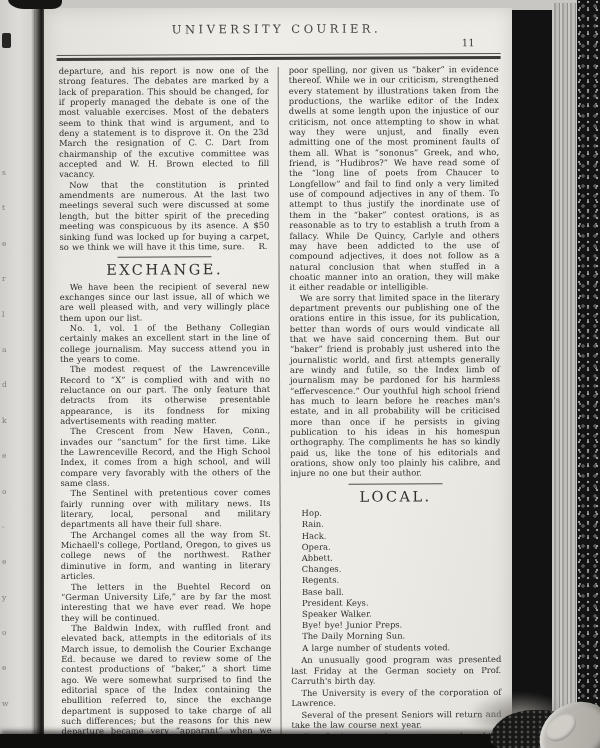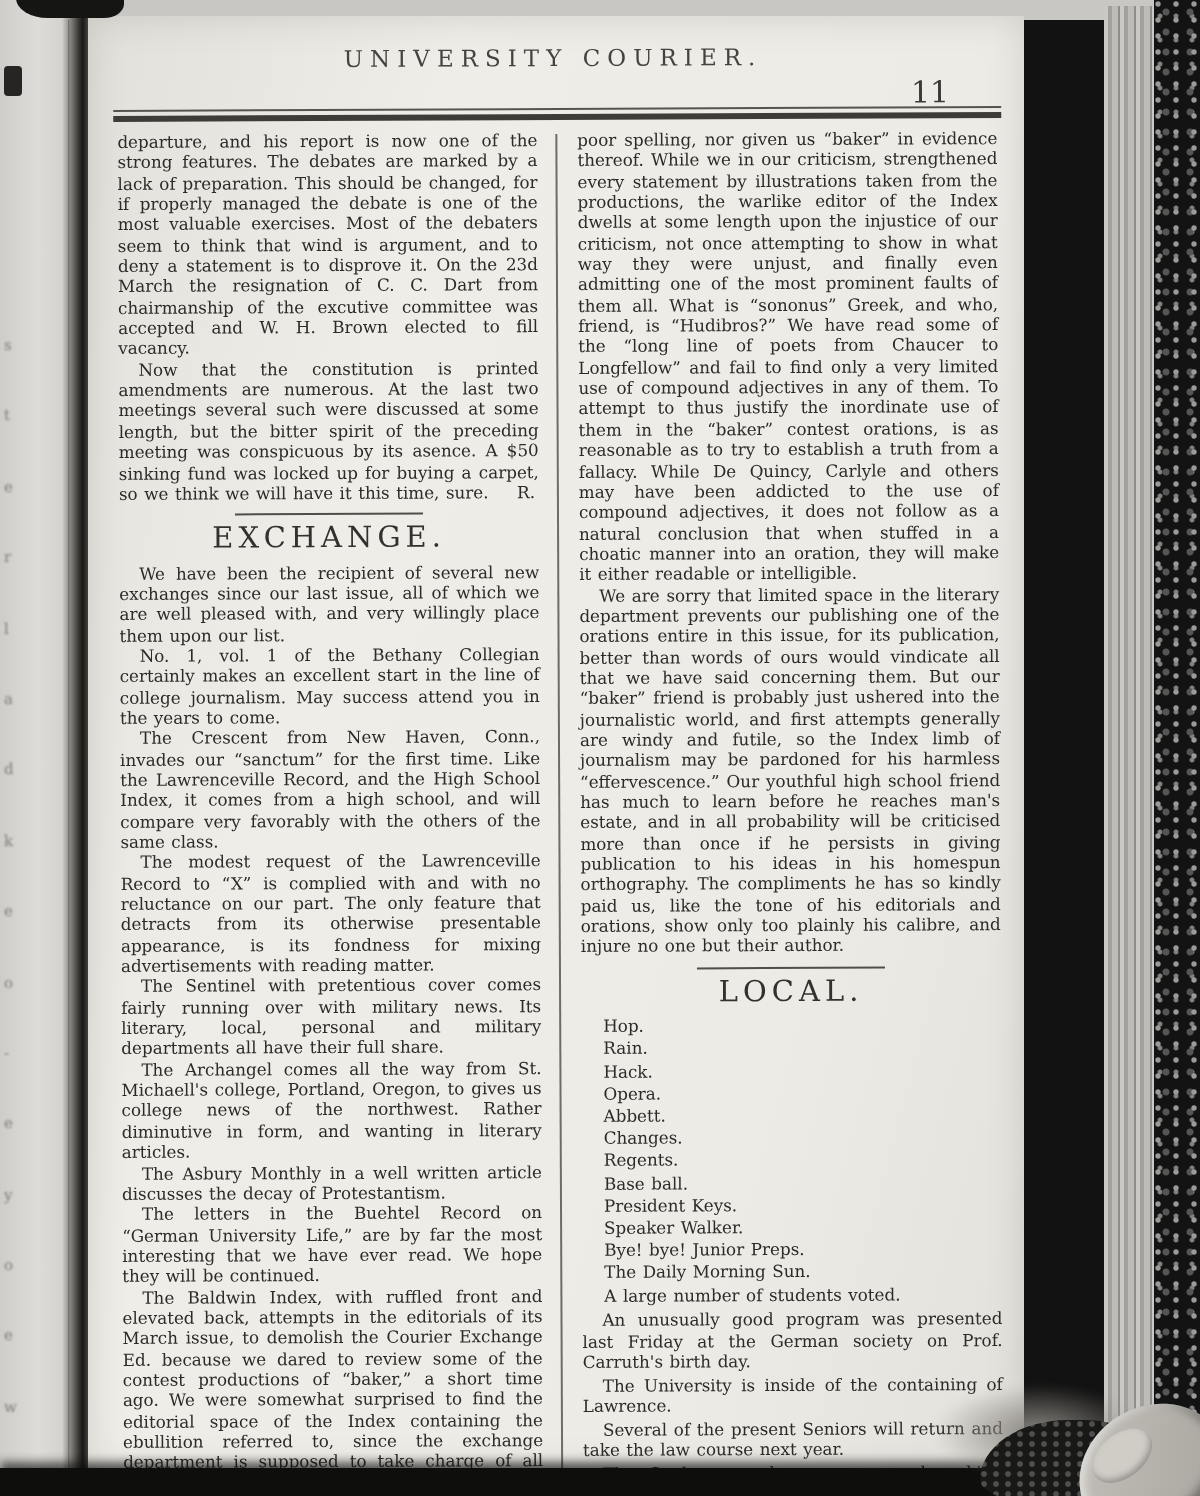--- a/index.html
+++ b/index.html
@@ -38,21 +38,21 @@
   .thumb-nail{position:absolute;left:14px;top:6px;width:34px;height:22px;background:#d0cdc7;
       border-radius:50%;box-shadow:inset 0 -2px 3px rgba(110,108,104,.6);}
 
   
   .page{position:absolute;left:44px;top:8px;width:468px;height:729px;
         background:linear-gradient(105deg,#e2e0db,#efede8 28%,#edebe6 72%,#e3e1dc);
         box-shadow:inset 0 0 18px rgba(120,115,105,.25);overflow:hidden;color:#2b2926;}
   .page-inner{position:absolute;left:0;top:0;width:100%;height:100%;transform:rotate(-0.25deg);}
   .masthead{position:relative;height:30px;padding-top:14px;}
   .masthead-title{text-align:center;font-size:11.5px;letter-spacing:3.5px;color:#454340;}
-  .page-number{position:absolute;right:36px;top:30px;font-size:15px;color:#3c3a37;}
+  .page-number{position:absolute;right:36px;top:30px;font-size:10px;color:#3c3a37;}
   .double-rule{margin:2px 10px 0 14px;border-top:1px solid #56544f;}
   .double-rule::after{content:"";display:block;margin-top:2px;border-top:3px solid #3e3c38;}
 
   .columns{display:flex;padding:5px 12px 0 16px;}
   .col{width:50%;font-size:8.4px;line-height:10.35px;text-align:justify;word-spacing:.6px;color:#2d2b28;}
   .col.left{padding-right:9px;}
   .col.right{padding-left:10px;}
   .colrule{width:1px;background:#6e6c67;margin-top:2px;}
 
   p.para{margin:0;text-indent:10px;}
@@ -107,25 +107,24 @@
         <div class="col left">
           <p class="cont">departure, and his report is now one of the strong features.  The debates are marked by a lack of preparation.  This should be changed, for if properly managed the debate is one of the most valuable exercises.  Most of the debaters seem to think that wind is argument, and to deny a statement is to disprove it.  On the 23d March the resignation of C. C. Dart from chairmanship of the excutive committee was accepted and W. H. Brown elected to fill vacancy.</p>
           <p class="para sig-holder">
             <span>Now that the constitution is printed amendments are numerous.  At the last two meetings several such were discussed at some length, but the bitter spirit of the preceding meeting was conspicuous by its asence.  A $50 sinking fund was locked up for buying a carpet, so we think we will have it this time, sure.</span>
             <span class="sig">R.</span>
           </p>
           <hr class="sec-divider">
           <h2 class="sec-heading">EXCHANGE.</h2>
           <p class="para">We have been the recipient of  several new exchanges since our last issue, all of which we are well pleased with, and very willingly place them upon our list.</p>
           <p class="para">No. 1, vol. 1 of the Bethany Collegian certainly makes an excellent start in the line of college journalism. May success attend you in the years to come.</p>
+          <p class="para">The modest request of the Lawrenceville Record to “X” is complied with and with no reluctance on our part. The only feature that detracts from its otherwise presentable appearance, is its fondness for mixing advertisements with reading matter.</p>
           <p class="para">The Crescent from New Haven, Conn., invades our “sanctum” for the first time.  Like the Lawrenceville Record, and the High School Index, it comes from a high school, and will compare very favorably with the others of the same class.</p>
-          <p class="para">The modest request of the Lawrenceville Record to “X” is complied with and with no reluctance on our part. The only feature that detracts from its otherwise presentable appearance, is its fondness for mixing advertisements with reading matter.</p>
           <p class="para">The Sentinel with pretentious cover comes fairly running over with military news.  Its literary, local, personal and military departments all have their full share.</p>
           <p class="para">The Archangel comes all the way from St. Michaell's college, Portland, Oregon, to gives us college news of the northwest.  Rather diminutive in form, and wanting in literary articles.</p>
-          <p class="para">The Asbury Monthly in a well written article discusses the decay of Protestantism.</p>
           <p class="para">The letters in the Buehtel Record on “German University Life,” are by far the most interesting that we have ever read.  We hope they will be continued.</p>
           <p class="para">The Baldwin Index, with ruffled front and elevated back, attempts in the editorials of its March issue, to demolish the Courier Exchange Ed. because we dared to review some of the contest productions of “baker,” a short time ago.  We were somewhat surprised to find the editorial space of the Index containing the ebullition referred to, since the exchange department is supposed to take charge of all such differences; but the reasons for this new departure became very “apparant” when we made the hair-raising discovery that changes had been made in the editorial staff of the Index, and that the author of one of the productions referred to, had been placed in charge of the editorial department of the Index.  To this gentleman then, who thinks forbearance “ceaces” to be a virtue, we may be safe in directing what little we have to say.  If our friend of the Index had been as alive to his own deficiencies as he is to those which he so generously ascribes to others, he would certainly have never afflicted us with so much</p>
         </div>
 
         <div class="colrule"></div>
 
         <div class="col right">
           <p class="cont">poor spelling, nor given us “baker” in evidence thereof. While we in our criticism, strengthened every statement by illustrations taken from the productions, the warlike editor of the Index dwells at some length upon the injustice of our criticism, not once attempting to show in what way they were unjust, and finally even admitting one of the most prominent faults of them all.  What is “sononus” Greek, and who, friend, is “Hudibros?”  We have read some of the “long line of poets from Chaucer to Longfellow” and fail to find only a very limited use of compound adjectives in any of them.  To attempt to thus justify the inordinate use of them in the “baker” contest orations, is as reasonable as to try to establish a truth from a fallacy.  While De Quincy, Carlyle and others may have been addicted to the use of compound adjectives, it does not follow as a natural conclusion that when stuffed in a choatic manner into an oration, they will make it either readable or intelligible.</p>
           <p class="para">We are sorry that limited space in the literary department prevents our publishing one of the orations entire in this issue, for its publication, better than words of ours would vindicate all that we have said concerning them.  But our “baker” friend is probably just ushered into the journalistic world, and first attempts generally are windy and futile, so the Index limb of journalism may be pardoned for his harmless “effervescence.”  Our youthful high school friend has much to learn before he reaches man's estate, and in all probability will be criticised more than once if he persists in giving publication to his ideas in his homespun orthography.  The compliments he has so kindly paid us, like the tone of his editorials and orations, show only too plainly his calibre, and injure no one but their author.</p>
           <hr class="sec-divider">
@@ -137,21 +136,21 @@
           <div class="local-item">Abbett.</div>
           <div class="local-item">Changes.</div>
           <div class="local-item">Regents.</div>
           <div class="local-item">Base ball.</div>
           <div class="local-item">President Keys.</div>
           <div class="local-item">Speaker Walker.</div>
           <div class="local-item">Bye! bye! Junior Preps.</div>
           <div class="local-item">The Daily Morning Sun.</div>
           <div class="local-item">A large number of students voted.</div>
           <p class="local-para">An unusually good program  was presented last Friday at the German society on Prof. Carruth's birth day.</p>
-          <p class="local-para">The University is inside of the containing of Lawrence.</p>
+          <p class="local-para">The University is every of the corporation of Lawrence.</p>
           <p class="local-para">Several of the present Seniors will return and take the law course next year.</p>
           <p class="local-para">The Sophomores have  commenced  making their collections of “bugs.”</p>
           <p class="local-para">It is rumored that the  recent  University hop did not develop the best of feeling among its projectors.</p>
         </div>
 
       </div>
     </div>
   </div>
 
   <div class="edge-streaks"></div>

